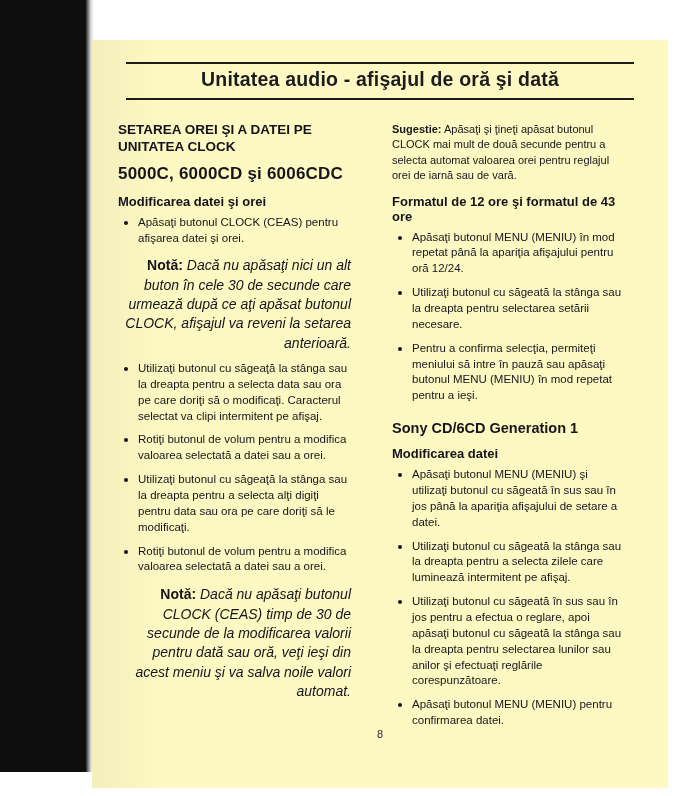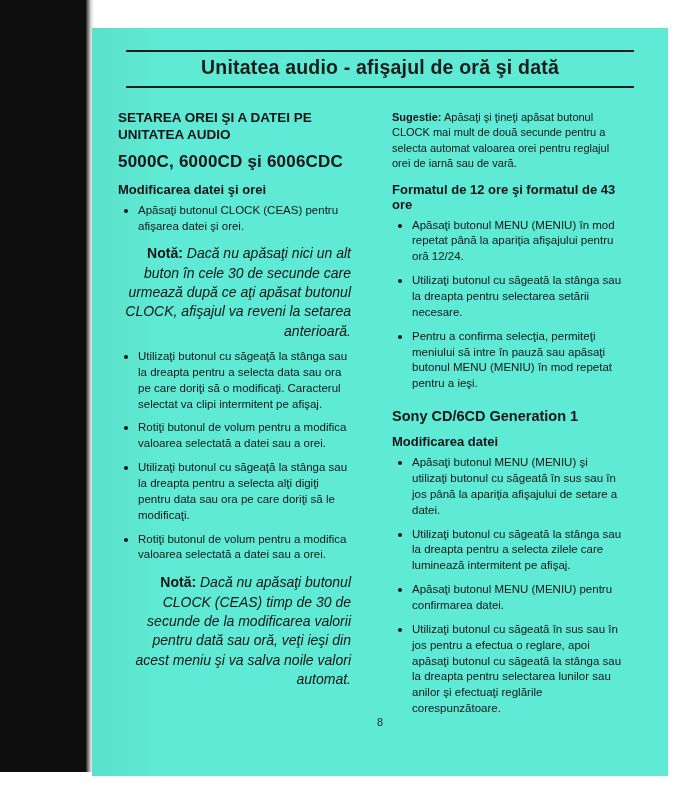--- a/index.html
+++ b/index.html
@@ -11,24 +11,24 @@
     width: 680px;
     height: 796px;
     font-family: "Liberation Sans", sans-serif;
     position: relative;
     overflow: hidden;
   }
   
   #page-sheet {
     position: absolute;
     left: 92px;
-    top: 28px;
+    top: 40px;
     width: 576px;
     height: 748px;
-    background: #5eead4;
+    background: #fef9c3;
     box-shadow: none;
   }
   
   #scan-gutter {
     position: absolute;
     left: 0;
     top: 0;
     width: 92px;
     height: 796px;
     background: #0e0e0e;
@@ -172,21 +172,21 @@
 <div id="scan-bottom"></div>
 
 <div id="page-sheet">
   <div class="paper-tint"></div>
 
   <div class="rule top"></div>
   <div class="doc-title">Unitatea audio - afişajul de oră şi dată</div>
   <div class="rule bottom"></div>
 
   <div class="col left">
-    <h2 class="sec">SETAREA OREI ŞI A DATEI PE UNITATEA AUDIO</h2>
+    <h2 class="sec">SETAREA OREI ŞI A DATEI PE UNITATEA CLOCK</h2>
     <h3 class="models">5000C, 6000CD şi 6006CDC</h3>
     <h3 class="sub">Modificarea datei şi orei</h3>
 
     <ul class="bul">
       <li>Apăsaţi butonul CLOCK (CEAS) pentru afişarea datei şi orei.</li>
     </ul>
 
     <p class="note"><b>Notă:</b><span> Dacă nu apăsaţi nici un alt buton în cele 30 de secunde care urmează după ce aţi apăsat butonul CLOCK, afişajul va reveni la setarea anterioară.</span></p>
 
     <ul class="bul">
@@ -209,19 +209,19 @@
       <li>Utilizaţi butonul cu săgeată la stânga sau la dreapta pentru selectarea setării necesare.</li>
       <li>Pentru a confirma selecţia, permiteţi meniului să intre în pauză sau apăsaţi butonul MENU (MENIU) în mod repetat pentru a ieşi.</li>
     </ul>
 
     <h2 class="brand">Sony CD/6CD Generation 1</h2>
     <h3 class="sub">Modificarea datei</h3>
 
     <ul class="bul">
       <li>Apăsaţi butonul MENU (MENIU) şi utilizaţi butonul cu săgeată în sus sau în jos până la apariţia afişajului de setare a datei.</li>
       <li>Utilizaţi butonul cu săgeată la stânga sau la dreapta pentru a selecta zilele care luminează intermitent pe afişaj.</li>
+      <li>Utilizaţi butonul cu săgeată în sus sau în jos pentru a efectua o reglare, apoi apăsaţi butonul cu săgeată la stânga sau la dreapta pentru selectarea lunilor sau anilor şi efectuaţi reglările corespunzătoare.</li>
       <li>Apăsaţi butonul MENU (MENIU) pentru confirmarea datei.</li>
-      <li>Utilizaţi butonul cu săgeată în sus sau în jos pentru a efectua o reglare, apoi apăsaţi butonul cu săgeată la stânga sau la dreapta pentru selectarea lunilor sau anilor şi efectuaţi reglările corespunzătoare.</li>
     </ul>
   </div>
 
   <div class="page-num">8</div>
 </div>
 
 </body></html>

